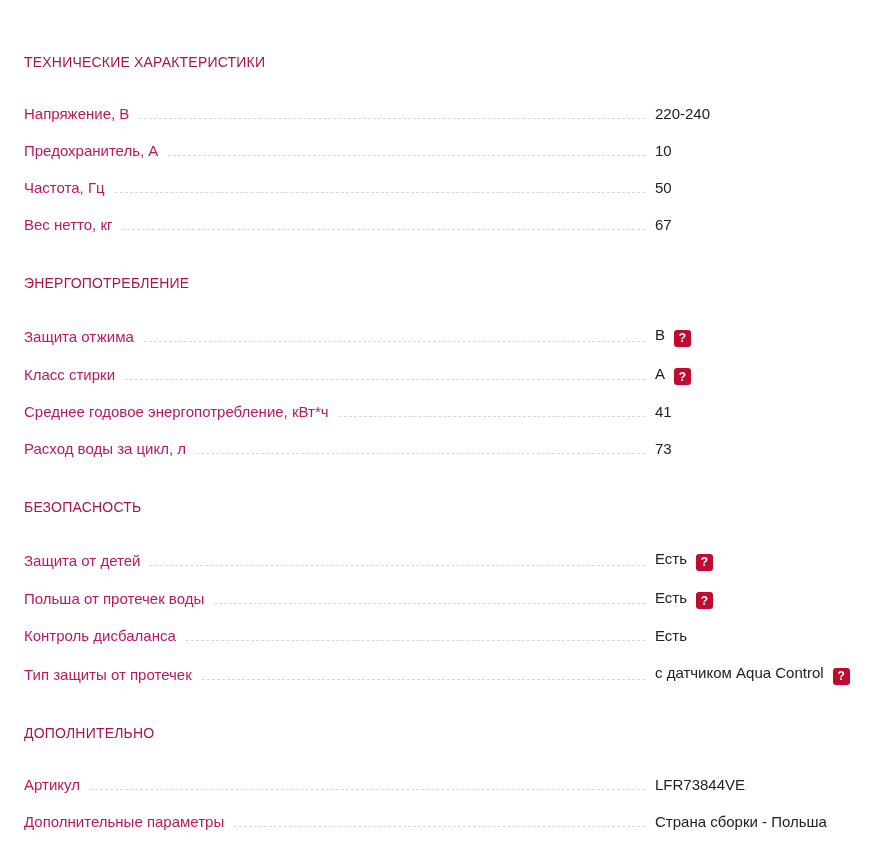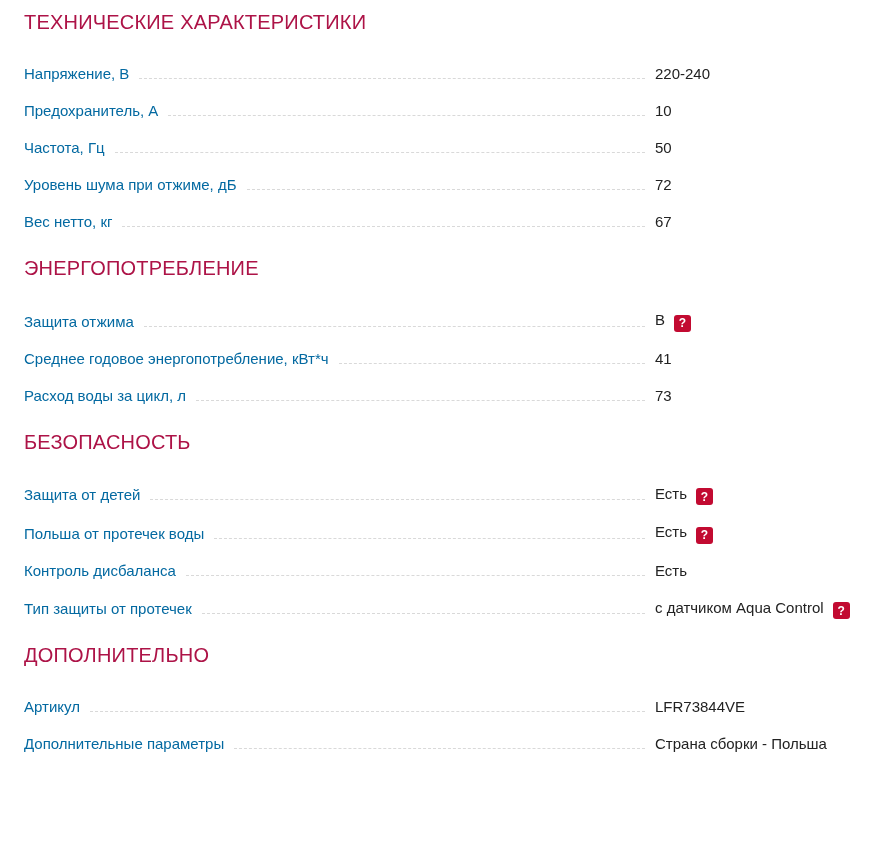--- a/index.html
+++ b/index.html
@@ -8,36 +8,37 @@
     background: #ffffff;
     font-family: "Liberation Sans", sans-serif;
   }
   body {
     padding: 12px 24px 10px 24px;
     height: 856px;
     overflow: hidden;
   }
   .section { margin-bottom: 28px; }
   .section-title {
-    font-size: 20px;
+    font-size: 14px;
     line-height: 20px;
     font-weight: 400;
     letter-spacing: 0.2px;
     color: #ad1347;
     margin-bottom: 34px;
+    margin-top: 40px;
   }
   .spec-row {
     display: flex;
     align-items: flex-end;
     margin-bottom: 21px;
   }
   .spec-label {
     font-size: 15px;
     line-height: 16px;
-    color: #0369a1;
+    color: #be185d;
     white-space: nowrap;
     flex-shrink: 0;
   }
   .leader {
     flex: 1 1 auto;
     border-bottom: 1px dashed #d9d9d9;
     margin: 0 10px 3px 10px;
     min-width: 20px;
   }
   .spec-value {
@@ -81,36 +82,36 @@
         <span class="spec-label">Предохранитель, А</span>
         <span class="leader"></span>
         <span class="spec-value"><span>10</span></span>
       </div>
       <div class="spec-row">
         <span class="spec-label">Частота, Гц</span>
         <span class="leader"></span>
         <span class="spec-value"><span>50</span></span>
       </div>
       <div class="spec-row">
-        <span class="spec-label">Уровень шума при отжиме, дБ</span>
-        <span class="leader"></span>
-        <span class="spec-value"><span>72</span></span>
-      </div>
-      <div class="spec-row">
         <span class="spec-label">Вес нетто, кг</span>
         <span class="leader"></span>
         <span class="spec-value"><span>67</span></span>
       </div>
     </section>
     <section class="section">
       <h2 class="section-title">ЭНЕРГОПОТРЕБЛЕНИЕ</h2>
       <div class="spec-row">
         <span class="spec-label">Защита отжима</span>
         <span class="leader"></span>
         <span class="spec-value"><span>B</span><span class="help-badge">?</span></span>
+      </div>
+      <div class="spec-row">
+        <span class="spec-label">Класс стирки</span>
+        <span class="leader"></span>
+        <span class="spec-value"><span>A</span><span class="help-badge">?</span></span>
       </div>
       <div class="spec-row">
         <span class="spec-label">Среднее годовое энергопотребление, кВт*ч</span>
         <span class="leader"></span>
         <span class="spec-value"><span>41</span></span>
       </div>
       <div class="spec-row">
         <span class="spec-label">Расход воды за цикл, л</span>
         <span class="leader"></span>
         <span class="spec-value"><span>73</span></span>

